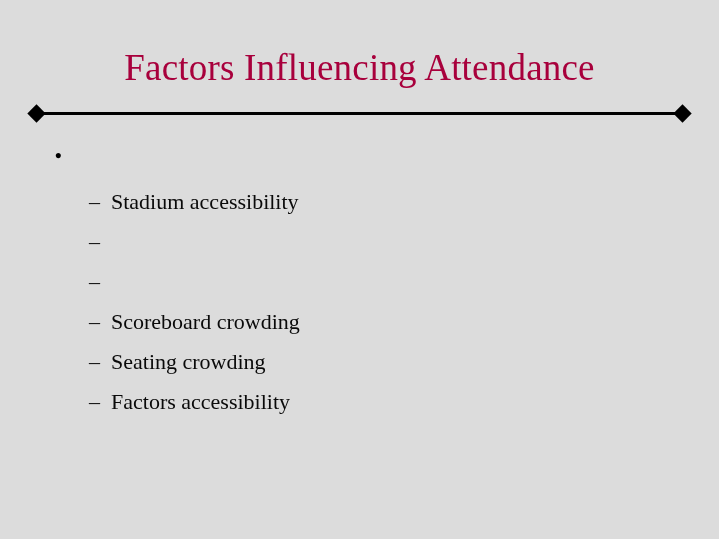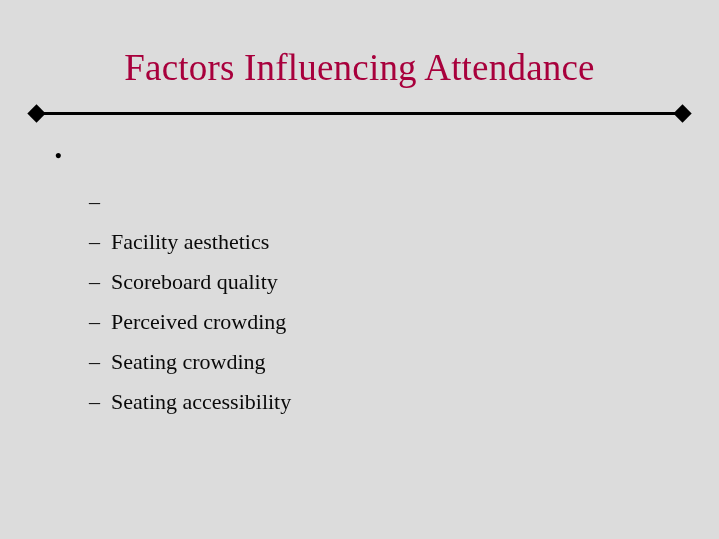--- a/index.html
+++ b/index.html
@@ -137,42 +137,41 @@
   <div class="content">
 
     <div class="bullet-l1">
       <span class="marker">•</span>
     </div>
 
     <div class="sublist">
 
       <div class="bullet-l2">
         <span class="marker">–</span>
+        <span class="label">Stadium accessibility</span>
       </div>
 
       <div class="bullet-l2">
         <span class="marker">–</span>
-        <span class="label">Facility aesthetics</span>
       </div>
 
       <div class="bullet-l2">
         <span class="marker">–</span>
-        <span class="label">Scoreboard quality</span>
       </div>
 
       <div class="bullet-l2">
         <span class="marker">–</span>
-        <span class="label">Perceived crowding</span>
+        <span class="label">Scoreboard crowding</span>
       </div>
 
       <div class="bullet-l2">
         <span class="marker">–</span>
         <span class="label">Seating crowding</span>
       </div>
 
       <div class="bullet-l2">
         <span class="marker">–</span>
-        <span class="label">Seating accessibility</span>
+        <span class="label">Factors accessibility</span>
       </div>
 
     </div>
   </div>
 </div>
 
 </body></html>

